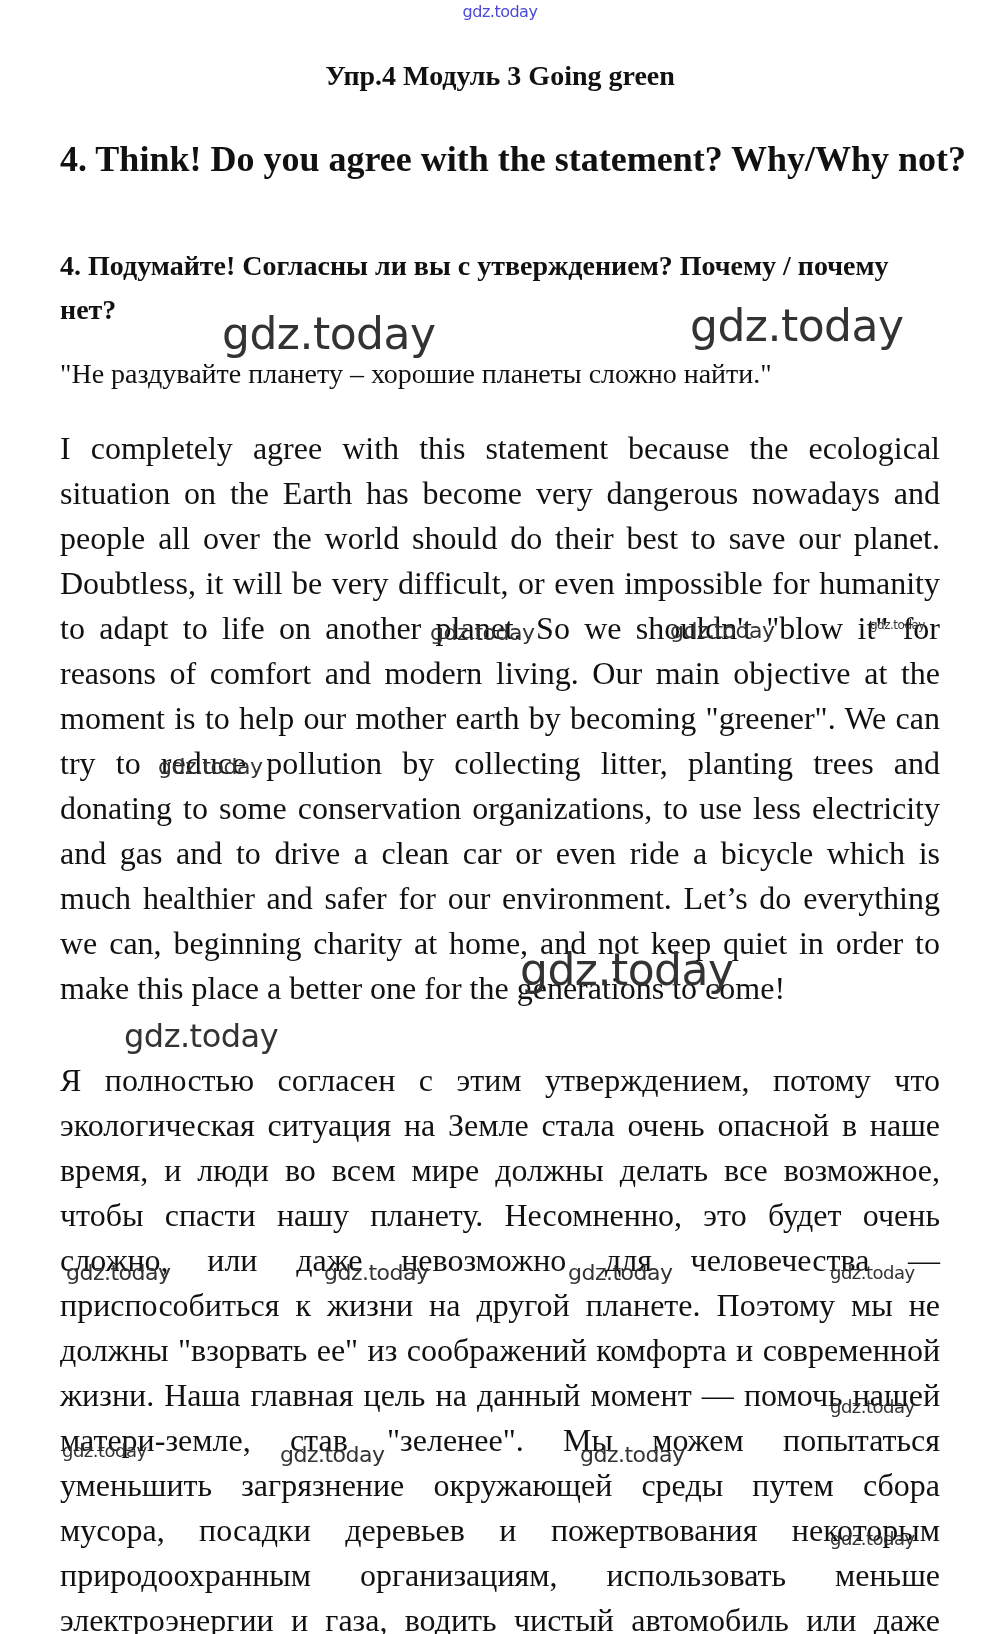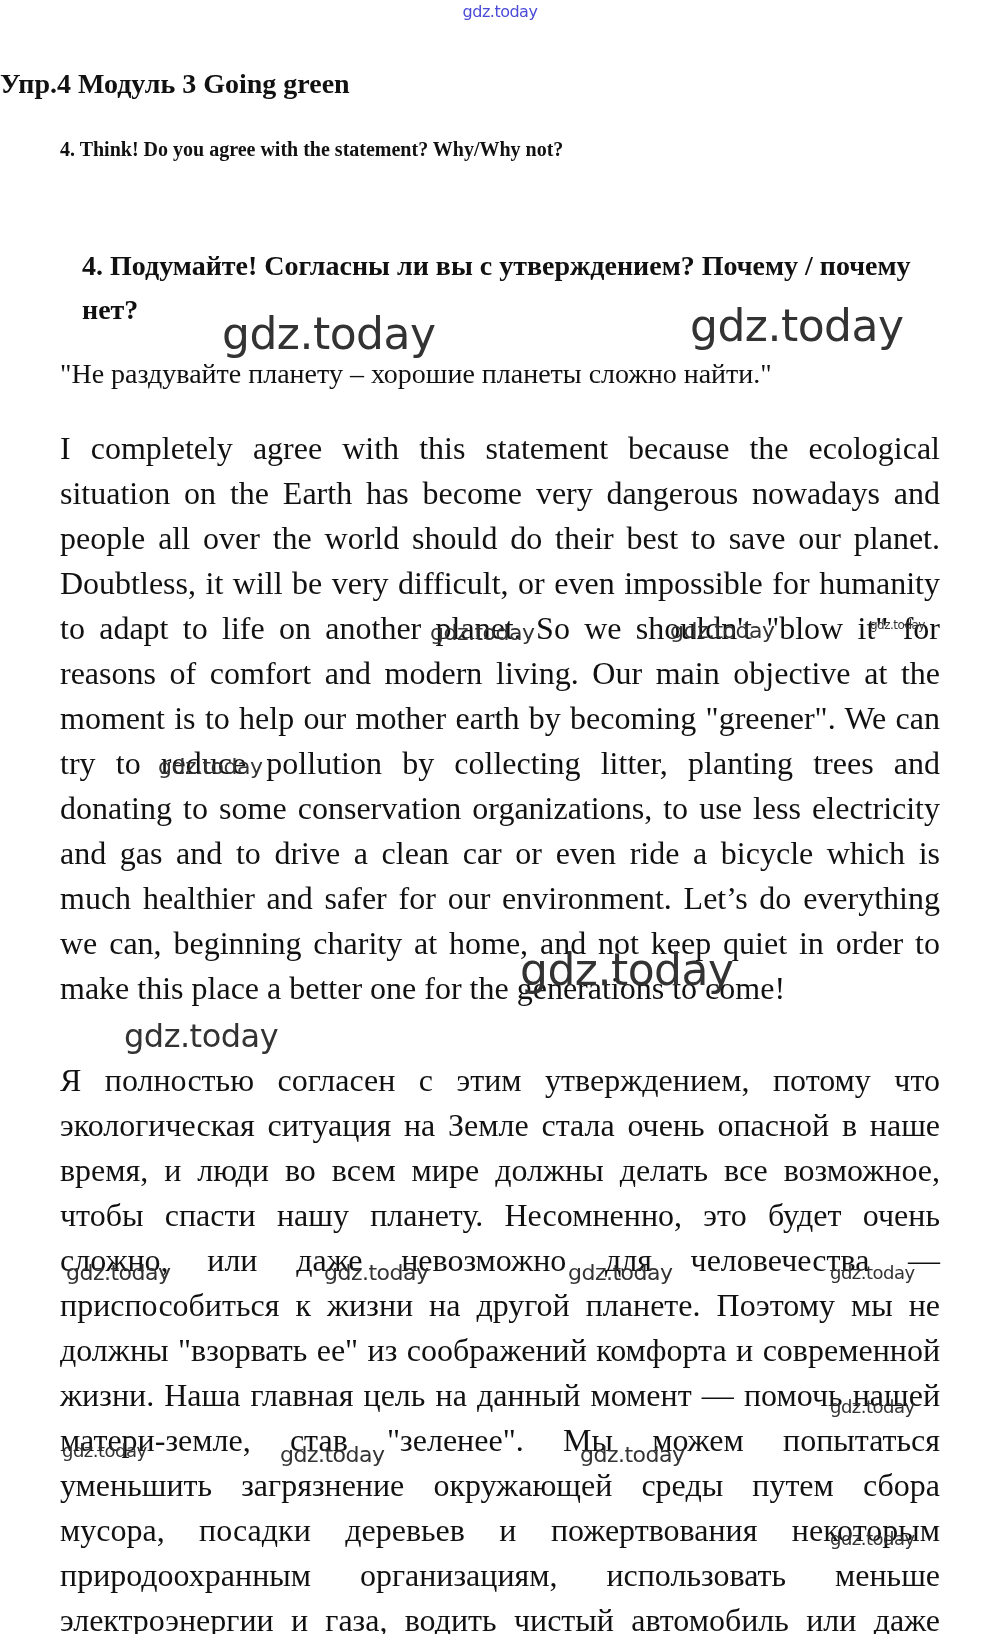--- a/index.html
+++ b/index.html
@@ -1,20 +1,20 @@
 <!DOCTYPE html>
 <html><head>
 <meta charset="utf-8">
 <style>
   html, body { margin: 0; padding: 0; background: #ffffff; }
   body { width: 1000px; height: 1634px; position: relative; overflow: hidden; font-family: "Liberation Serif", serif; color: #111; }
   .top-wm { position: absolute; top: 2px; left: 0; width: 1000px; text-align: center; font-family: "DejaVu Sans", sans-serif; font-size: 16px; color: #4a4ad8; letter-spacing: -0.5px; }
-  .title { position: absolute; top: 68px; left: 0; width: 1000px; font-weight: bold; font-size: 28px; }
-  .q-en { position: absolute; top: 138px; left: 60px; font-weight: bold; font-size: 20px; }
-  .q-ru { position: absolute; top: 244px; left: 60px; width: 880px; font-weight: bold; font-size: 28px; line-height: 44px; margin-left: 22px; }
+  .title { position: absolute; top: 60px; left: 0; width: 1000px; text-align: center; font-weight: bold; font-size: 28px; }
+  .q-en { position: absolute; top: 138px; left: 60px; font-weight: bold; font-size: 36px; }
+  .q-ru { position: absolute; top: 244px; left: 60px; width: 880px; font-weight: bold; font-size: 28px; line-height: 44px; }
   .quote { position: absolute; top: 358px; left: 60px; font-size: 28px; }
   .para { position: absolute; left: 60px; width: 880px; font-size: 32px; line-height: 45px; text-align: justify; }
   .para-en { top: 426px; }
   .para-ru { top: 1058px; }
   .wm { position: absolute; font-family: "DejaVu Sans", sans-serif; color: #333; line-height: 1; letter-spacing: -0.5px; }
   .wm-l { font-size: 44px; }
   .wm-s { font-size: 22px; }
   .wm-xs { font-size: 12px; }
 </style>
 </head>

